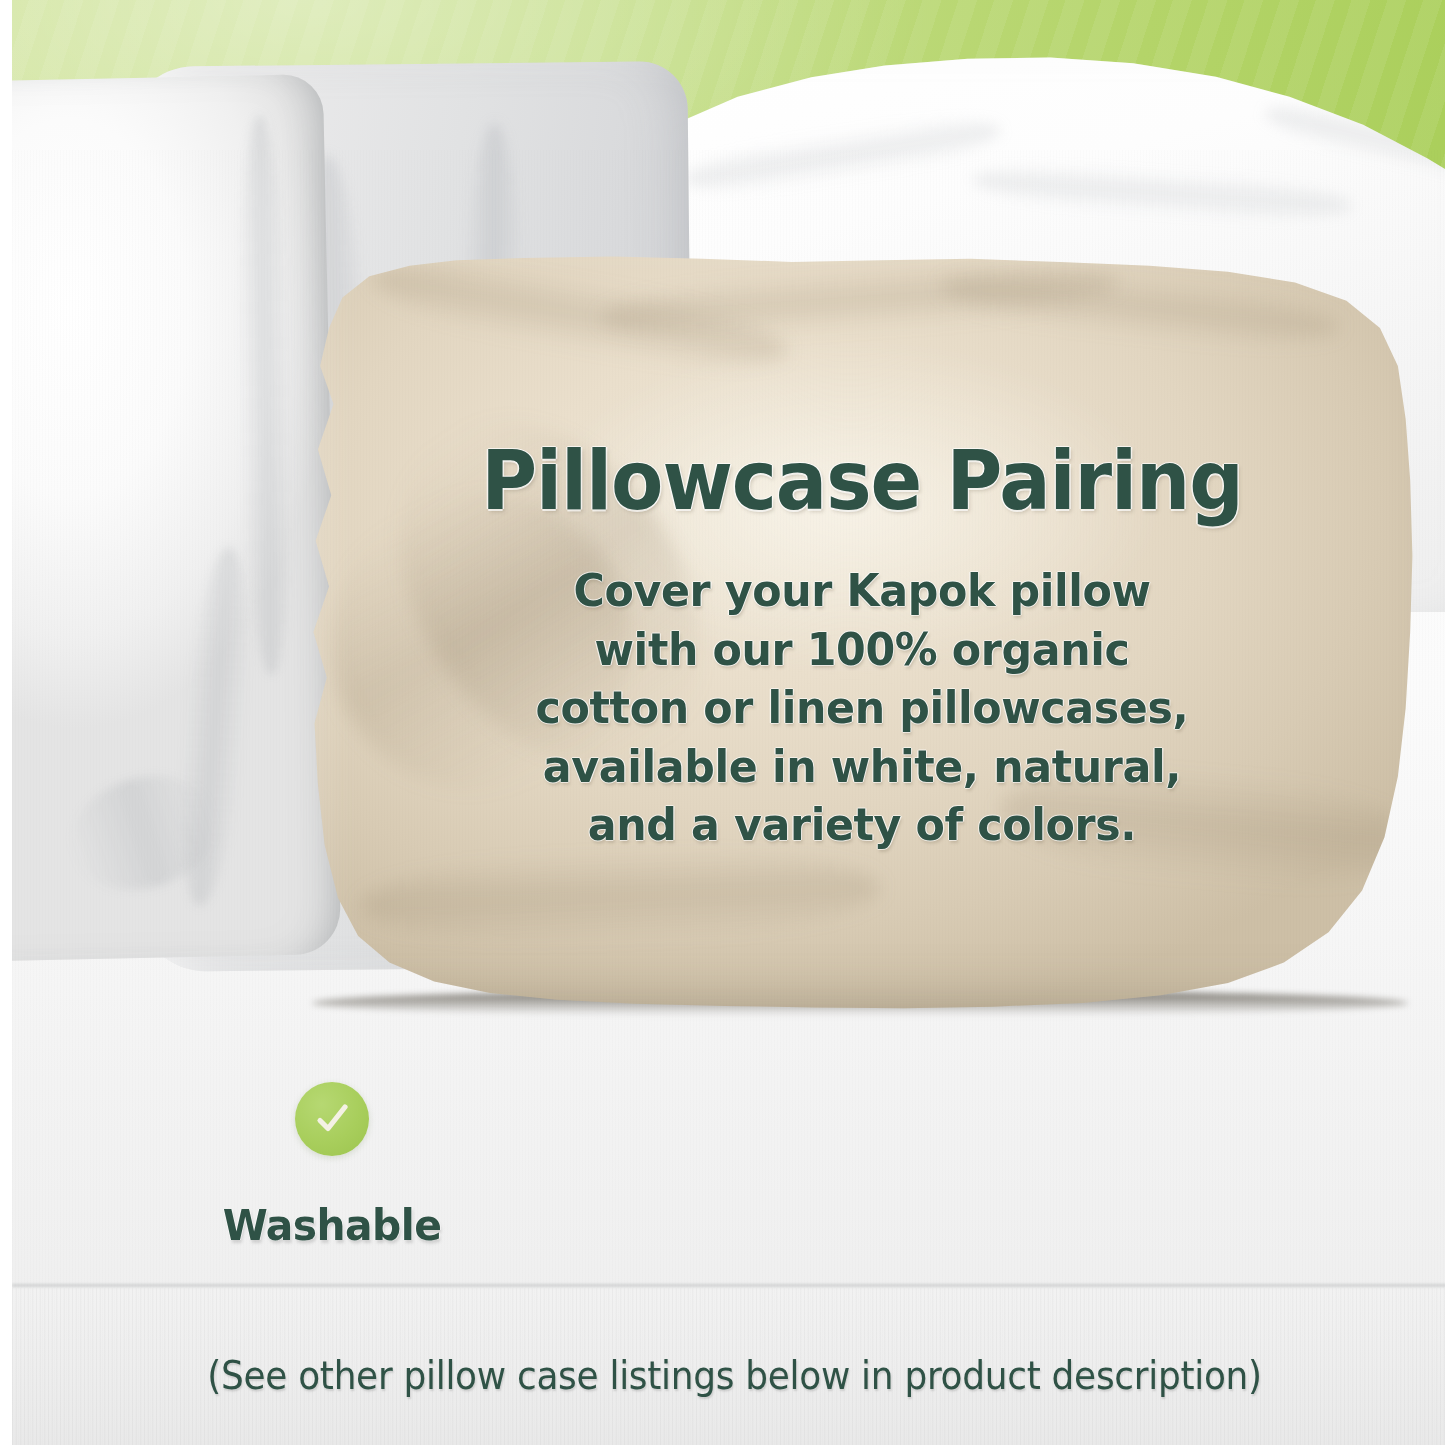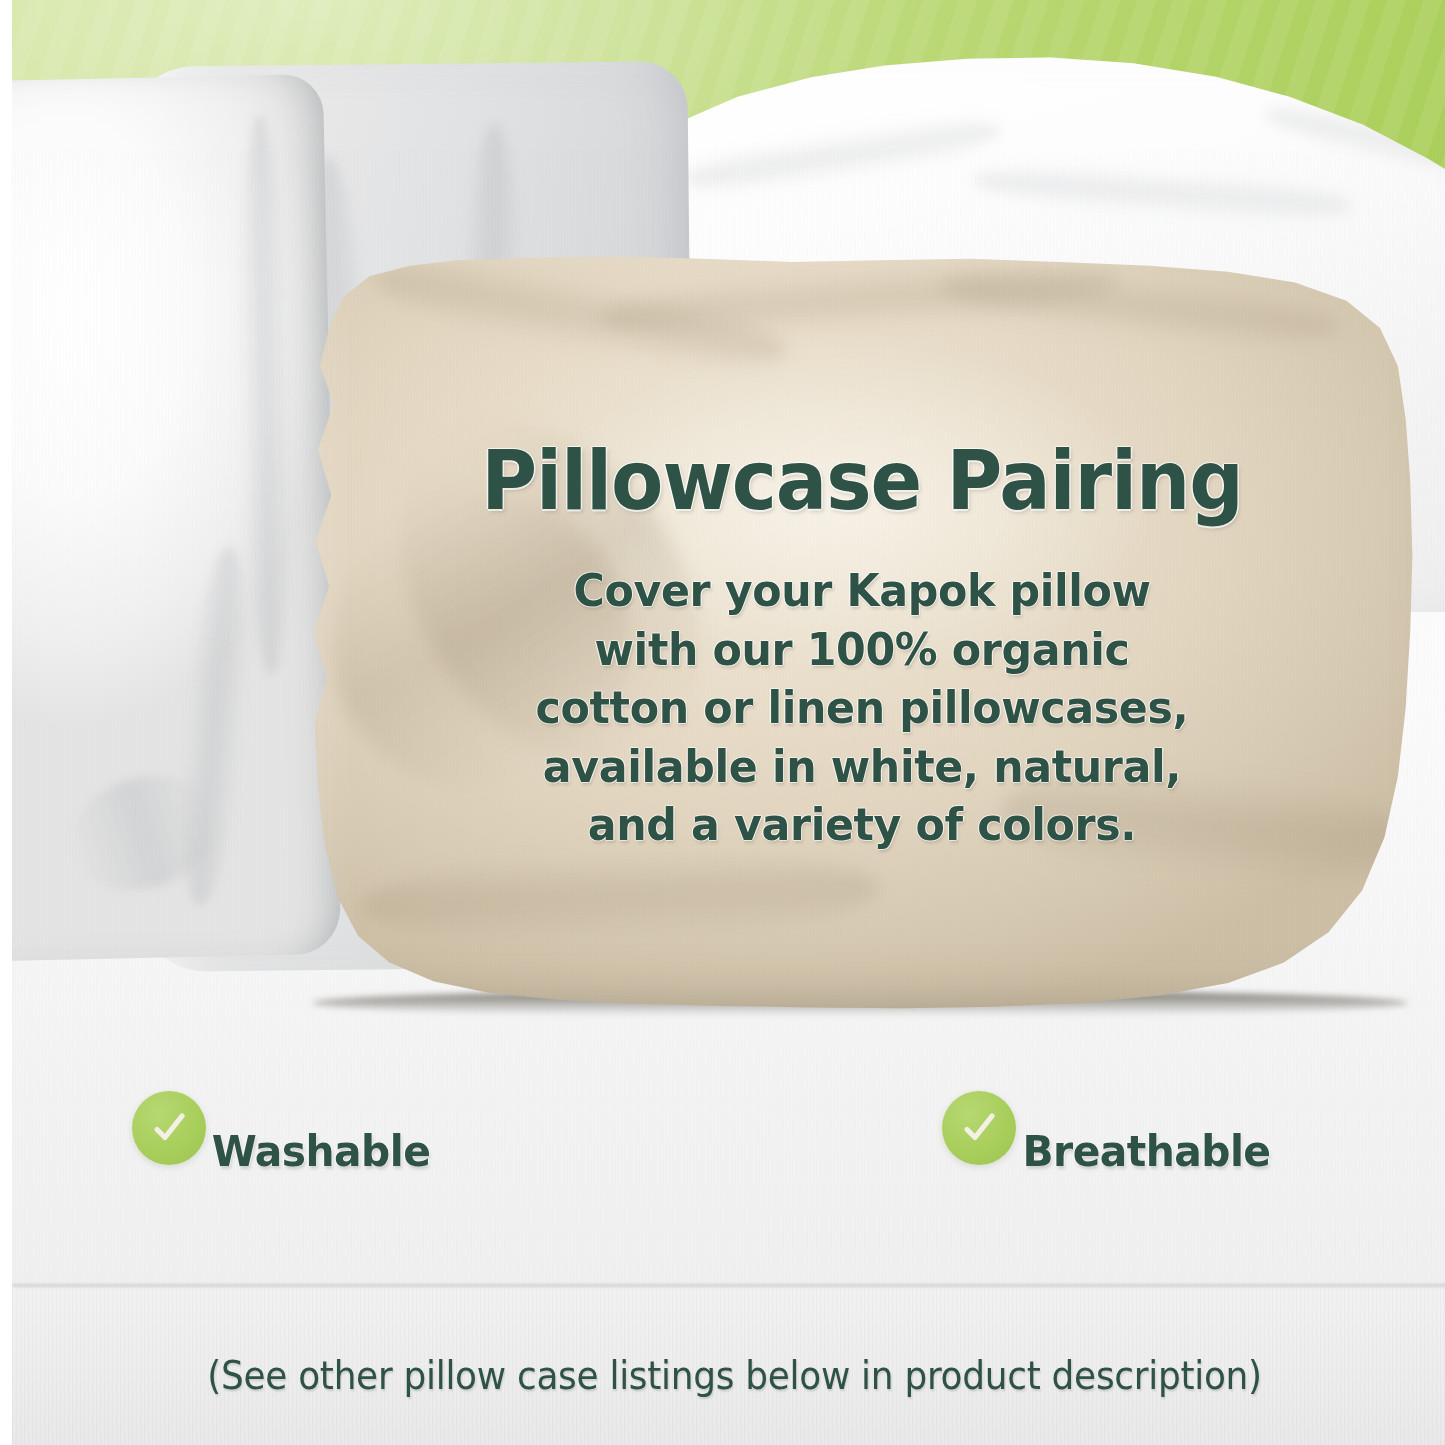--- a/index.html
+++ b/index.html
@@ -260,20 +260,21 @@
     left: 120px; top: 1082px;
     width: 1210px;
     display: flex;
     justify-content: space-between;
     align-items: flex-start;
     z-index: 7;
   }
   .feature {
     width: 400px;
     display: flex;
+    flex-direction: column;
     align-items: center;
   }
   .check-badge {
     width: 74px; height: 74px;
     border-radius: 50%;
     background: radial-gradient(circle at 36% 30%, #b6d872 0%, #a8ce5c 55%, #9cc44e 100%);
     display: flex;
     align-items: center;
     justify-content: center;
     box-shadow: 0 2px 6px rgba(120,140,90,0.22);
@@ -394,28 +395,20 @@
     <div class="feature">
       <div class="check-badge">
         <svg width="46" height="46" viewBox="0 0 46 46" aria-hidden="true">
           <path d="M11 24.5 L19 32.5 L36 11" fill="none" stroke="#f4f1e4" stroke-width="5.2" stroke-linecap="round" stroke-linejoin="round"></path>
         </svg>
       </div>
       <div class="feature-label">Washable</div>
     </div>
 
 
-    <div class="feature">
-      <div class="check-badge">
-        <svg width="46" height="46" viewBox="0 0 46 46" aria-hidden="true">
-          <path d="M11 24.5 L19 32.5 L36 11" fill="none" stroke="#f4f1e4" stroke-width="5.2" stroke-linecap="round" stroke-linejoin="round"></path>
-        </svg>
-      </div>
-      <div class="feature-label">Breathable</div>
-    </div>
 
   </div>
 
   <div class="mattress-panel"></div>
   <div class="mattress-seam"></div>
   <div class="caption">(See other pillow case listings below in product description)</div>
 
   <div class="sheet-texture"></div>
 
 </div>

